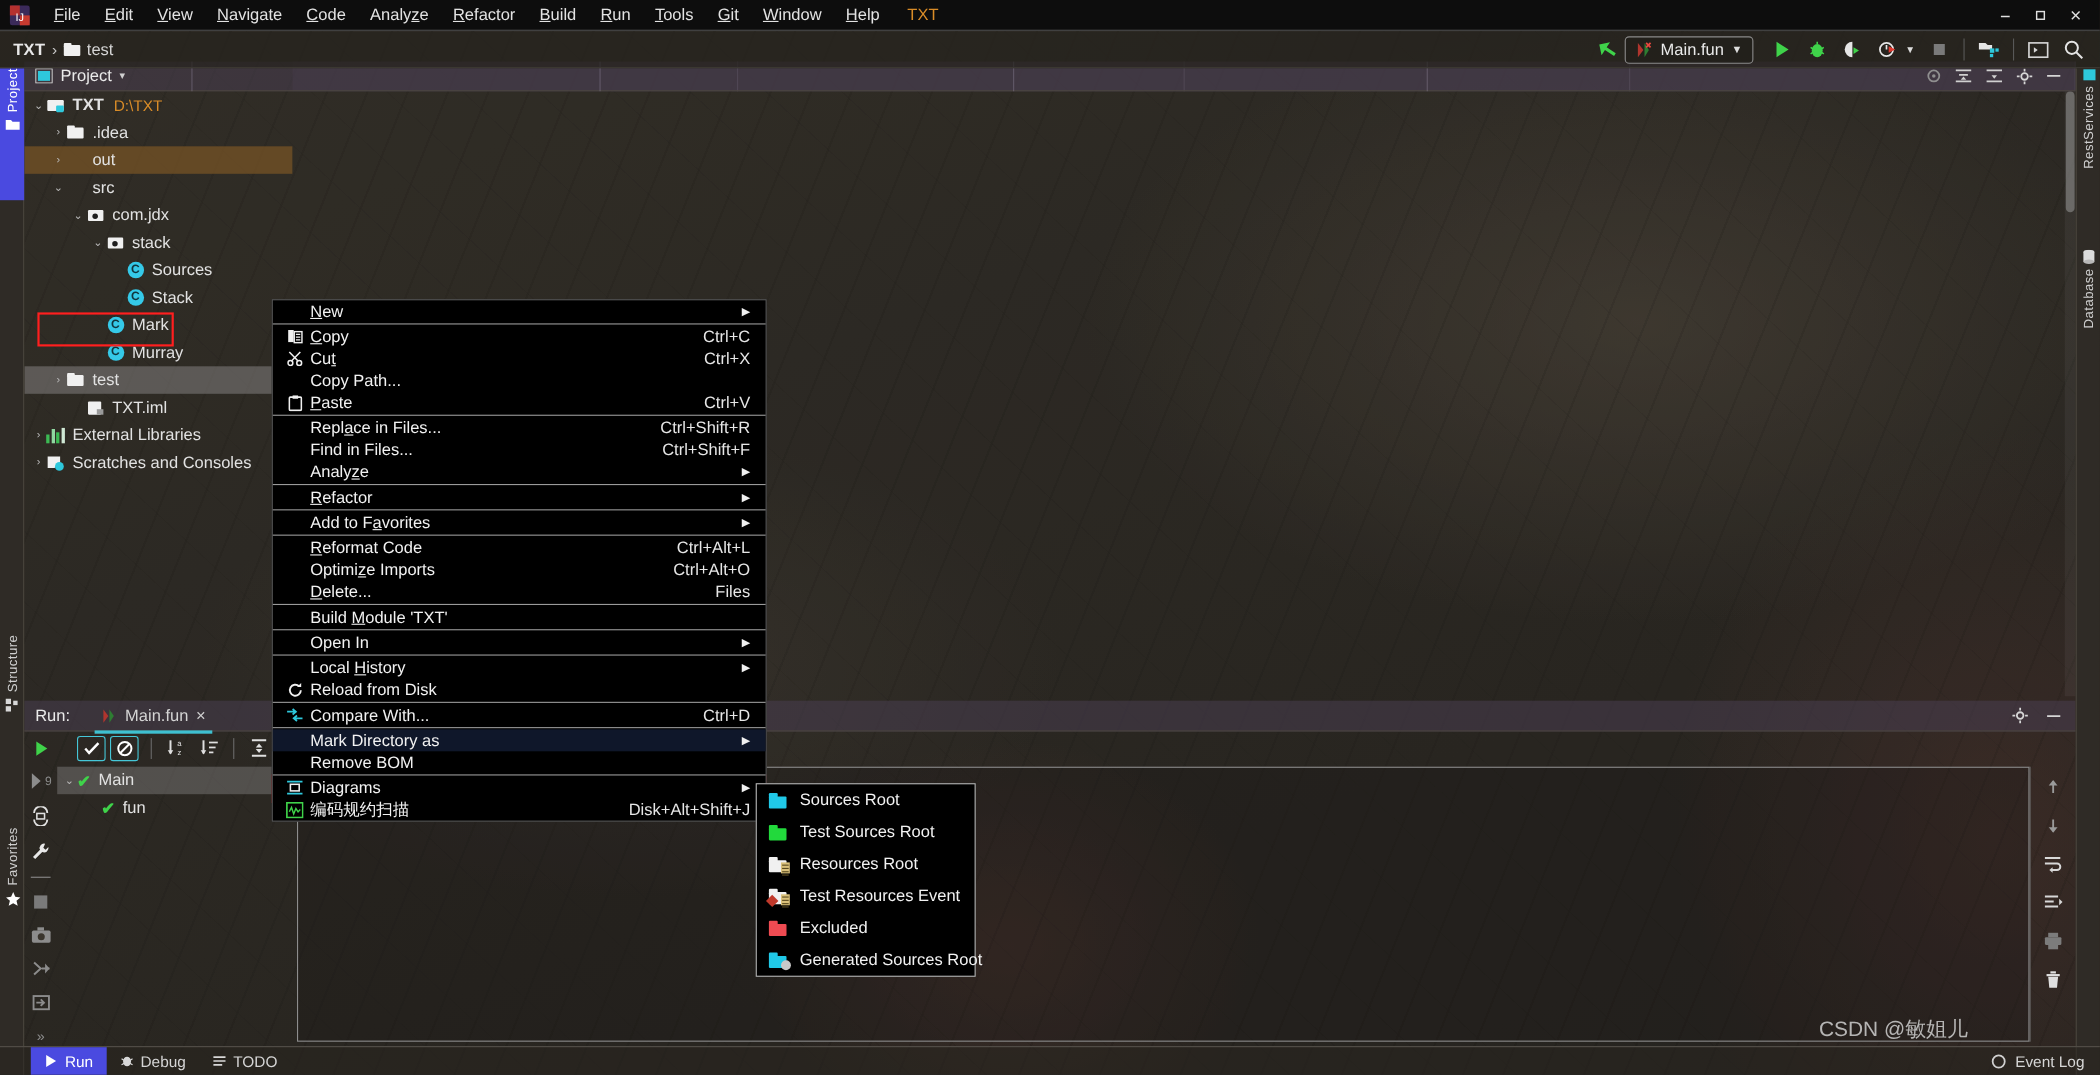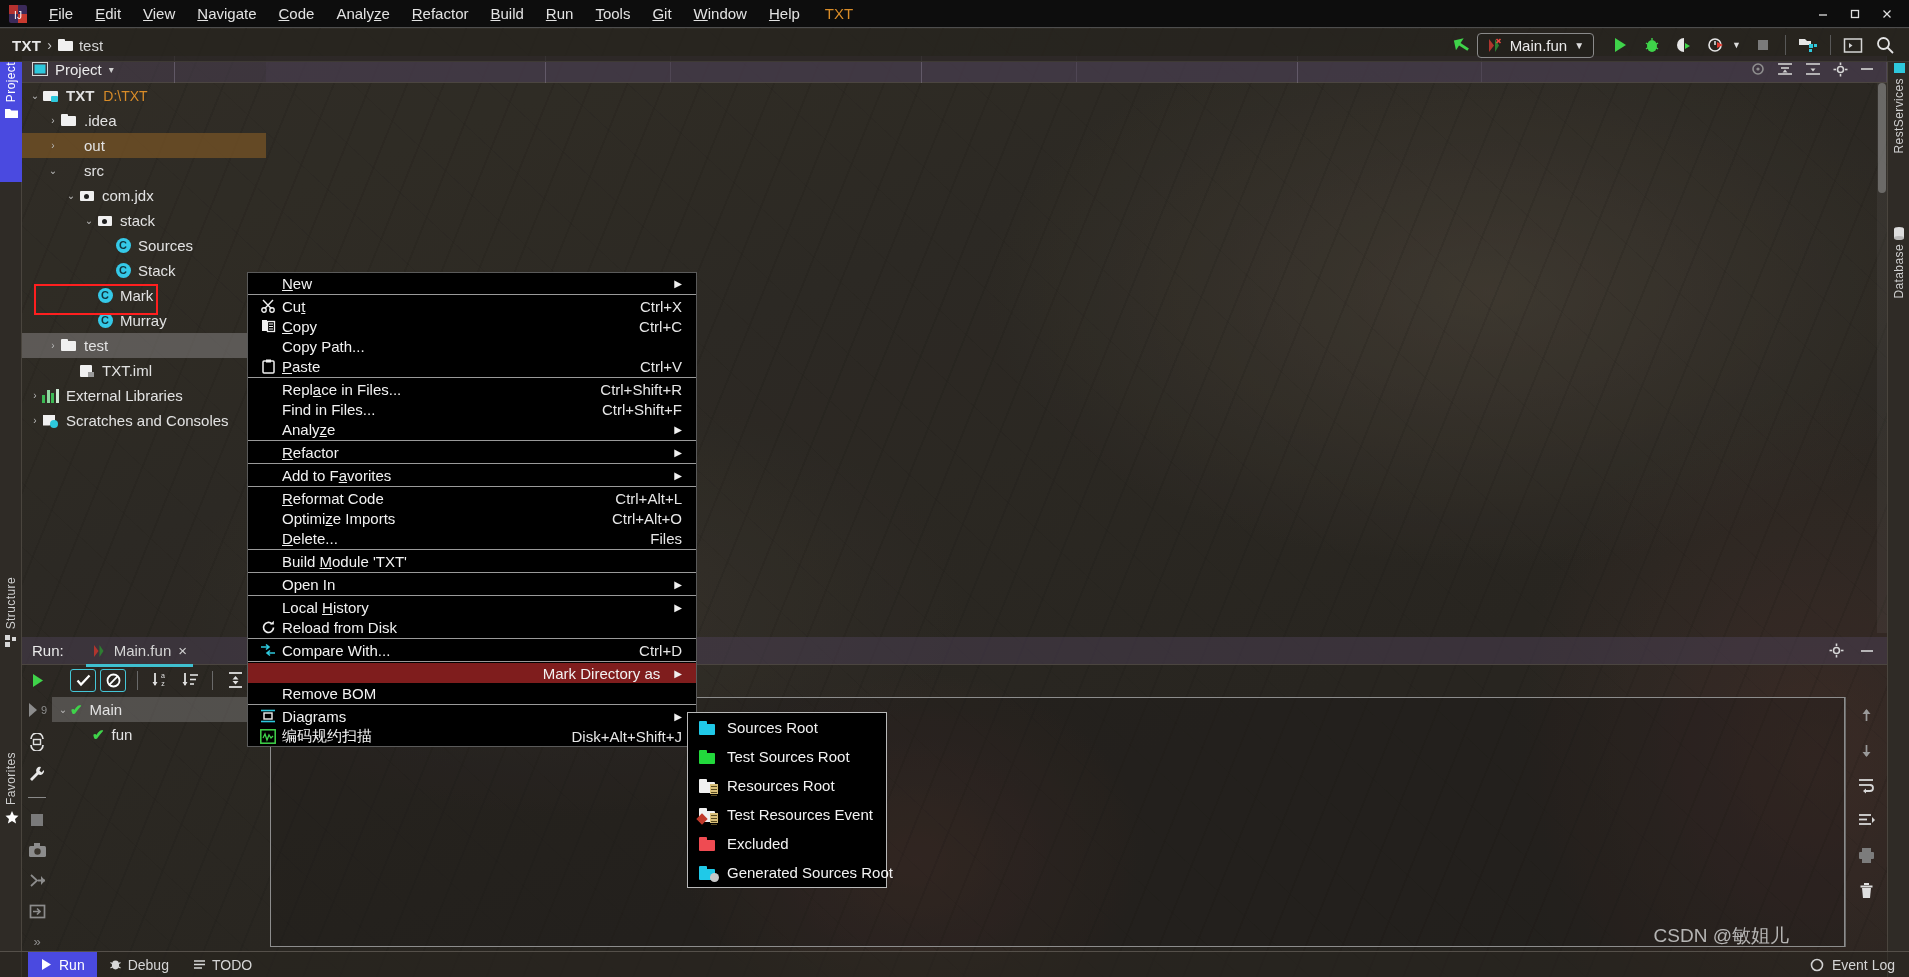--- a/index.html
+++ b/index.html
@@ -191,21 +191,21 @@
   
   .ctxmenu{
     position:absolute;left:247px;top:272px;width:450px;z-index:70;
     background:#000;border:1px solid #5a5a5a;padding:0;
   }
   .cm-item{height:20px;display:flex;align-items:center;padding:0 14px 0 10px;font-size:15px;color:#f2f2f2;white-space:nowrap;cursor:default;}
   .cm-item .cm-ico{width:20px;flex:0 0 auto;display:flex;align-items:center;justify-content:center;margin-right:4px;}
   .cm-item .cm-lbl{flex:1 1 auto;}
   .cm-item .cm-key{color:#e6e6e6;font-size:15px;margin-left:18px;}
   .cm-item .cm-arrow{margin-left:14px;font-size:10px;color:#f0f0f0;}
-  .cm-item.hi{background:#7f1d1d;text-align:right;}
+  .cm-item.hi{background:#0f172a;}
   .cm-sep{height:1px;background:#9a9a9a;margin:1px 0;}
   .cm-item u{text-decoration:underline;}
 
   
   .submenu{
     position:absolute;left:687px;top:712px;width:200px;z-index:80;
     background:#000;border:1px solid #b9b9b9;
   }
   .sm-item{height:29px;display:flex;align-items:center;padding:0 12px 0 10px;font-size:15px;color:#f2f2f2;white-space:nowrap;}
   .sm-ico{width:20px;height:16px;position:relative;margin-right:9px;flex:0 0 auto;}
@@ -571,41 +571,41 @@
   <div class="ctxmenu">
       <div class="cm-item">
         <span class="cm-ico"></span>
         <span class="cm-lbl"><u>N</u>ew</span>
         <span class="cm-arrow">▶</span>
       </div>
       <div class="cm-sep"></div>
       <div class="cm-item">
         <span class="cm-ico">
           <svg width="15" height="14" viewBox="0 0 15 14">
-            <circle cx="3" cy="11" r="2.2" fill="none" stroke="#f0f0f0" stroke-width="1.4"></circle>
-            <circle cx="11" cy="11" r="2.2" fill="none" stroke="#f0f0f0" stroke-width="1.4"></circle>
-            <line x1="3.8" y1="9.4" x2="12" y2="1" stroke="#f0f0f0" stroke-width="1.4"></line>
-            <line x1="10.2" y1="9.4" x2="2" y2="1" stroke="#f0f0f0" stroke-width="1.4"></line>
-          </svg>
-        </span>
-        <span class="cm-lbl">Cu<u>t</u></span>
-        <span class="cm-key">Ctrl+X</span>
-      </div>
-      <div class="cm-item">
-        <span class="cm-ico">
-          <svg width="15" height="14" viewBox="0 0 15 14">
             <rect x="1" y="1" width="5" height="11" fill="#f0f0f0"></rect>
             <rect x="6.5" y="2.5" width="7" height="10" fill="none" stroke="#f0f0f0" stroke-width="1.3"></rect>
             <line x1="8" y1="5" x2="12" y2="5" stroke="#f0f0f0" stroke-width="1"></line>
             <line x1="8" y1="7.5" x2="12" y2="7.5" stroke="#f0f0f0" stroke-width="1"></line>
             <line x1="8" y1="10" x2="12" y2="10" stroke="#f0f0f0" stroke-width="1"></line>
           </svg>
         </span>
         <span class="cm-lbl"><u>C</u>opy</span>
         <span class="cm-key">Ctrl+C</span>
+      </div>
+      <div class="cm-item">
+        <span class="cm-ico">
+          <svg width="15" height="14" viewBox="0 0 15 14">
+            <circle cx="3" cy="11" r="2.2" fill="none" stroke="#f0f0f0" stroke-width="1.4"></circle>
+            <circle cx="11" cy="11" r="2.2" fill="none" stroke="#f0f0f0" stroke-width="1.4"></circle>
+            <line x1="3.8" y1="9.4" x2="12" y2="1" stroke="#f0f0f0" stroke-width="1.4"></line>
+            <line x1="10.2" y1="9.4" x2="2" y2="1" stroke="#f0f0f0" stroke-width="1.4"></line>
+          </svg>
+        </span>
+        <span class="cm-lbl">Cu<u>t</u></span>
+        <span class="cm-key">Ctrl+X</span>
       </div>
       <div class="cm-item">
         <span class="cm-ico"></span>
         <span class="cm-lbl">Copy Path...</span>
       </div>
       <div class="cm-item">
         <span class="cm-ico">
           <svg width="13" height="15" viewBox="0 0 13 15">
             <rect x="1" y="2" width="11" height="12" rx="1" fill="none" stroke="#f0f0f0" stroke-width="1.5"></rect>
             <rect x="4" y="0.5" width="5" height="3" fill="#f0f0f0"></rect>

